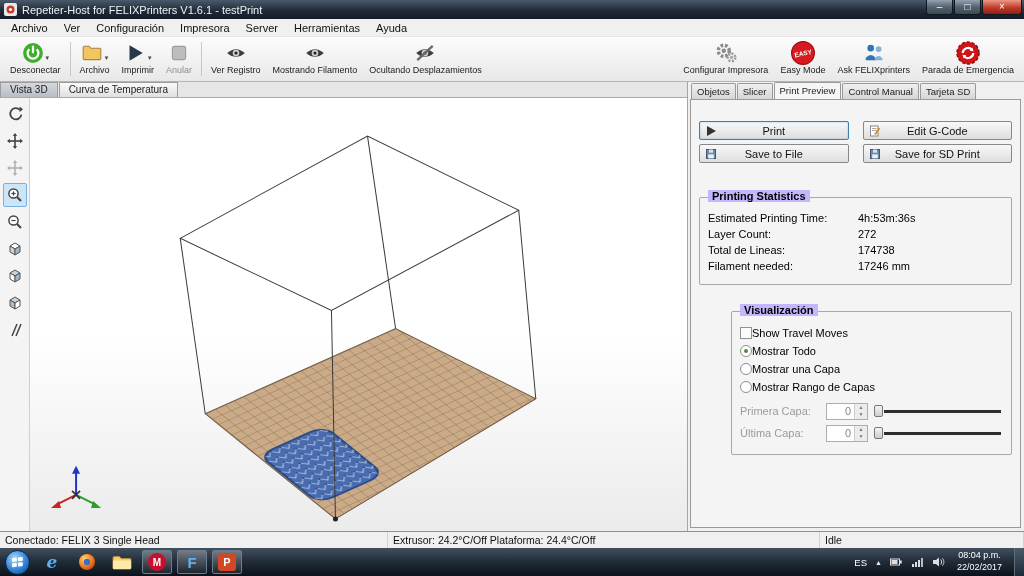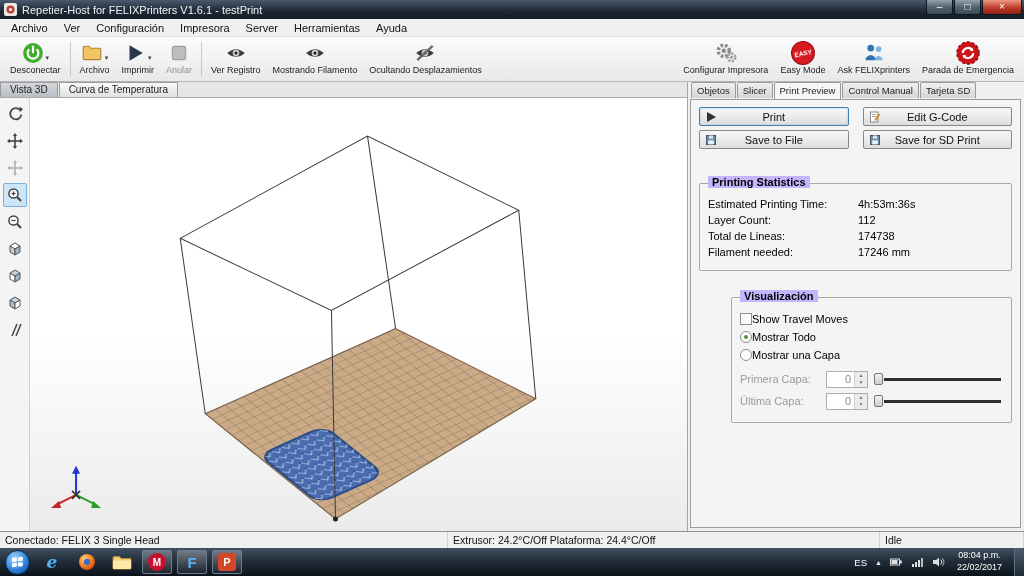--- a/index.html
+++ b/index.html
@@ -46,26 +46,26 @@
   .toolstrip { width:30px; background:#f4f4f4; border-right:1px solid #cfcfcf; display:flex; flex-direction:column;
     align-items:center; padding-top:4px; gap:3px; }
   .stool { width:24px; height:24px; display:flex; align-items:center; justify-content:center;
     border:1px solid transparent; border-radius:2px; }
   .stool.selected { background:#cde6f7; border-color:#7ab0dd; }
   .viewport { flex:1; position:relative; background:linear-gradient(#ffffff 55%,#ebebeb); min-width:0; }
   .viewport svg.scene { position:absolute; inset:0; width:100%; height:100%; }
 
   
   .right-panel { width:336px; background:#f0f0f0; display:flex; flex-direction:column; font-size:11px; }
-  .rtabs { height:17px; display:flex; align-items:flex-start; padding:0 3px; }
+  .rtabs { height:17px; display:flex; align-items:center; padding:0 3px; }
   .rtab { font-size:9.5px; padding:2px 5px; border:1px solid #9a9a9a; border-bottom:none; border-radius:2px 2px 0 0;
     background:linear-gradient(#f0f0f0,#d6d6d6); margin-right:1px; color:#222; white-space:nowrap; }
   .rtab.active { background:#f6f6f6; padding-bottom:3px; }
   .rp-body { flex:1; border:1px solid #9a9a9a; margin:0 3px 3px 2px; background:#f4f4f4; padding:5px 8px; overflow:hidden; }
-  .btn-grid { display:grid; grid-template-columns:1fr 1fr; gap:4px 14px; margin:2px 0 6px; }
+  .btn-grid { display:grid; grid-template-columns:1fr 1fr; gap:4px 14px; margin:16px 0 6px; }
   .btn { height:19px; display:flex; align-items:center; justify-content:center; position:relative;
     background:linear-gradient(#f8f8f8,#dedede); border:1px solid #888; border-radius:2px; font-size:11px; color:#111; }
   .btn.default { border-color:#3c7fb1; box-shadow:0 0 2px #8bc0e8 inset; }
   .btn .bic { position:absolute; left:5px; top:3px; width:12px; height:12px; }
   .groupbox { position:relative; border:1px solid #a8a8a8; border-radius:2px; margin-top:18px; padding:12px 8px 10px; }
   .gtitle { position:absolute; top:-8px; left:8px; background:#c4b5fd; padding:0 4px; font-weight:bold; font-size:11px; }
   .srow { display:flex; height:16px; align-items:center; }
   .slabel { width:150px; }
   .vrow { display:flex; align-items:center; height:18px; }
   .checkbox { width:12px; height:12px; border:1px solid #919191; background:#fbfbfb; flex:0 0 auto; }
@@ -80,21 +80,21 @@
   .spin .arrows span { flex:1; font-size:5px; line-height:7px; text-align:center; color:#777; background:#ececec; }
   .slider { flex:1; position:relative; height:14px; }
   .slider .track { position:absolute; left:10px; right:2px; top:6px; height:3px; background:#2e2e2e; }
   .slider .handle { position:absolute; left:0; top:1px; width:9px; height:12px;
     background:linear-gradient(#f4f4f4,#cdcdcd); border:1px solid #777; border-radius:2px; }
 
   
   .statusbar { height:17px; background:#f0f0f0; border-top:1px solid #8f8f8f; display:flex; font-size:10.5px;
     align-items:stretch; color:#111; }
   .sb-sec { padding:0 5px; display:flex; align-items:center; border-right:1px solid #d2d2d2; white-space:nowrap; overflow:hidden; }
-  .sb-1 { width:448px; } .sb-2 { width:432px; } .sb-3 { flex:1; }
+  .sb-1 { width:388px; } .sb-2 { width:432px; } .sb-3 { flex:1; }
 
   
   .taskbar { height:28px; background:linear-gradient(#41505f,#232e3b 45%,#0b121b); display:flex; align-items:center; }
   .orb { width:25px; height:25px; border-radius:50%; margin:0 7px 0 5px; flex:0 0 auto;
     background:radial-gradient(circle at 38% 32%, #a6d8f7, #2e82d8 55%, #0c3f80); border:1px solid #082848;
     display:flex; align-items:center; justify-content:center; }
   .task-icons { display:flex; align-items:center; gap:5px; }
   .ticon { width:30px; height:24px; display:flex; align-items:center; justify-content:center; border-radius:2px; }
   .ticon.open { border:1px solid #6d7d8d; background:linear-gradient(rgba(255,255,255,.28),rgba(255,255,255,.06)); }
   .ie-e { color:#55b2f2; font:italic bold 17px "DejaVu Serif", serif; }
@@ -436,21 +436,21 @@
         </div>
 
         <div class="groupbox" style="margin-top:34px;">
           <span class="gtitle">Printing Statistics</span>
           <div class="srow">
             <span class="slabel">Estimated Printing Time:</span>
             <span class="sval">4h:53m:36s</span>
           </div>
           <div class="srow">
             <span class="slabel">Layer Count:</span>
-            <span class="sval">112</span>
+            <span class="sval">272</span>
           </div>
           <div class="srow">
             <span class="slabel">Total de Lineas:</span>
             <span class="sval">174738</span>
           </div>
           <div class="srow">
             <span class="slabel">Filament needed:</span>
             <span class="sval">17246 mm</span>
           </div>
         </div>
@@ -461,20 +461,24 @@
             <span class="checkbox"></span>
             <span>Show Travel Moves</span>
           </div>
           <div class="vrow">
             <span class="radio checked"></span>
             <span>Mostrar Todo</span>
           </div>
           <div class="vrow">
             <span class="radio"></span>
             <span>Mostrar una Capa</span>
+          </div>
+          <div class="vrow">
+            <span class="radio"></span>
+            <span>Mostrar Rango de Capas</span>
           </div>
 
           <div class="layer-row" style="margin-top:4px;">
             <span class="layer-label">Primera Capa:</span>
             <span class="spin">
               <span class="val">0</span>
               <span class="arrows">
                 <span>▲</span>
                 <span>▼</span>
               </span>

